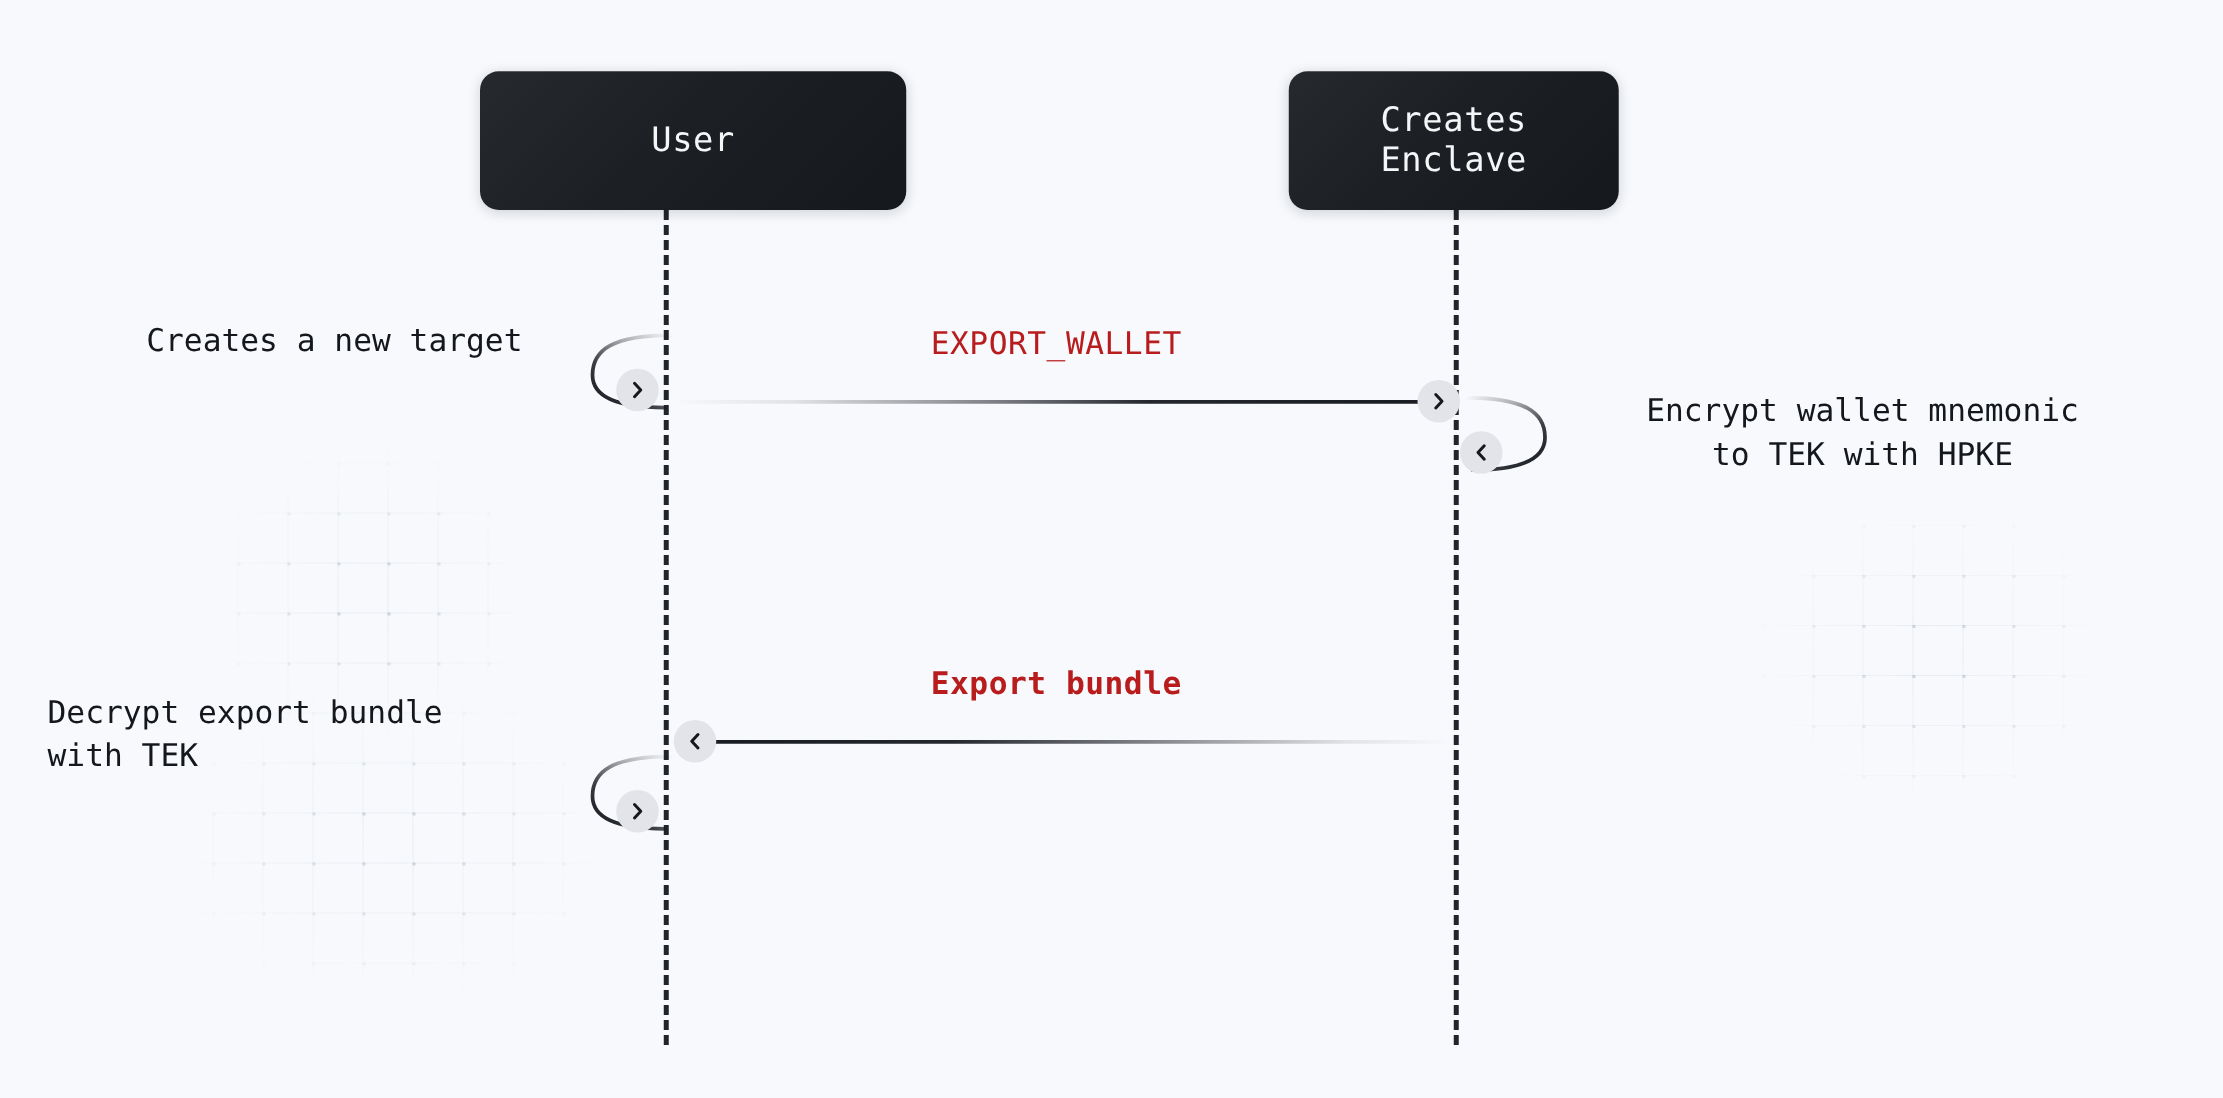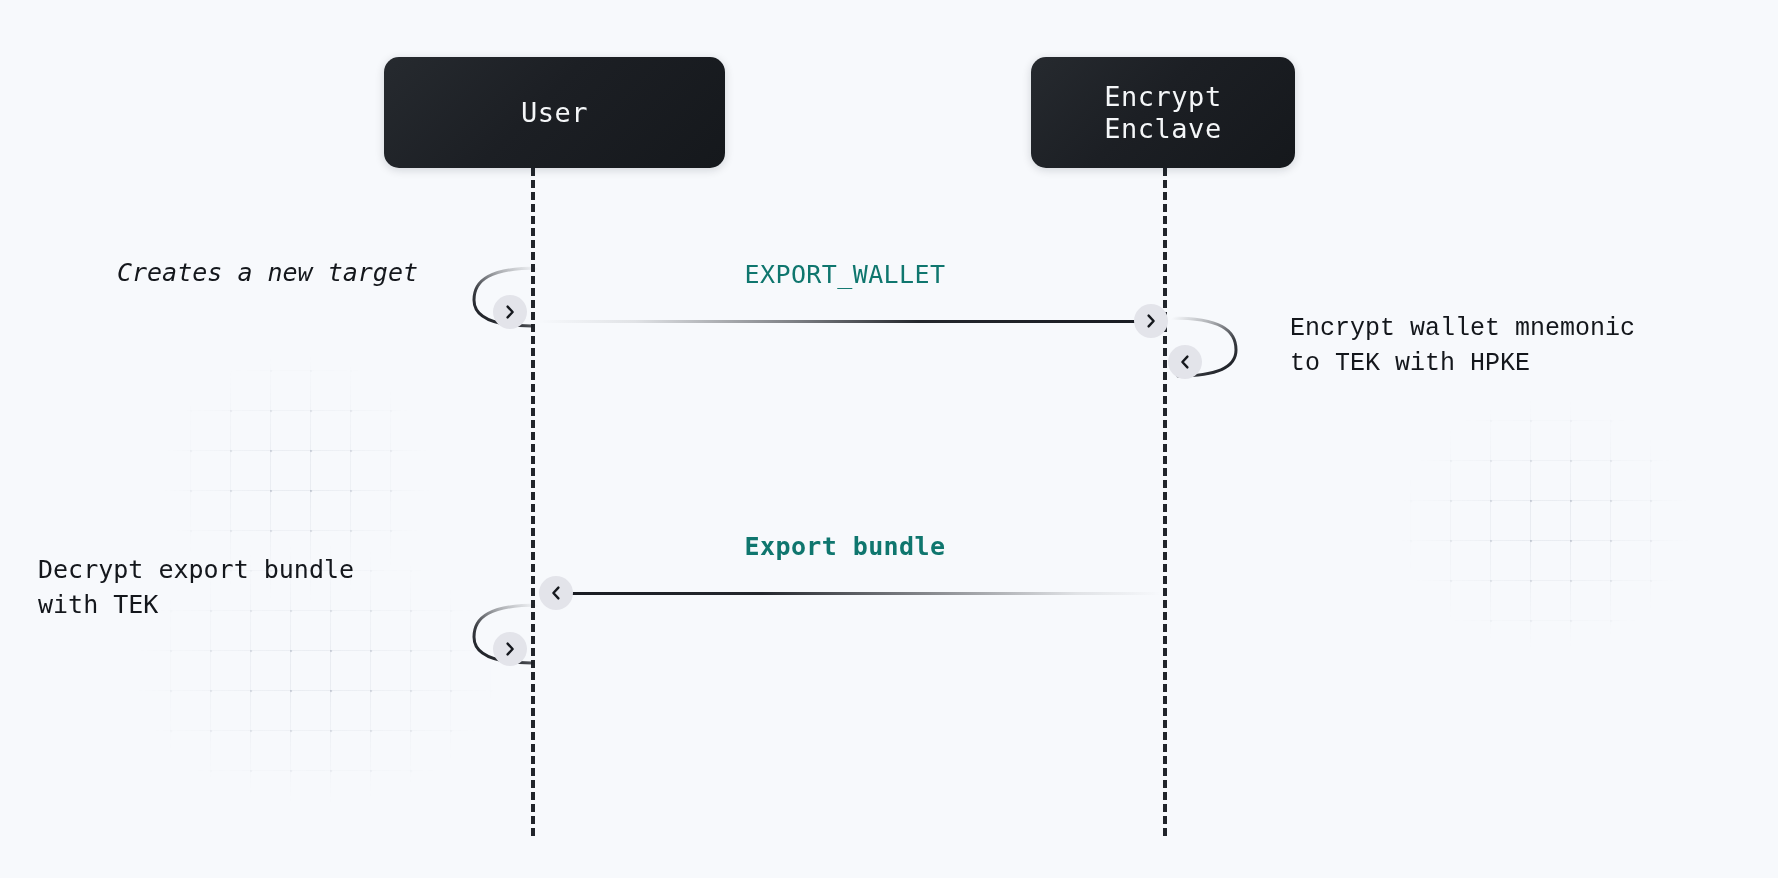--- a/index.html
+++ b/index.html
@@ -78,51 +78,51 @@
 
   
   .loop{position:absolute;}
   #loop-user-1{left:460px;top:256px;}
   #loop-enclave-1{left:1160px;top:306px;}
   #loop-user-2{left:460px;top:593px;}
 
   
   .msg-label{
     position:absolute;text-align:center;
-    color:#0f766e;font-size:25px;letter-spacing:.4px;white-space:nowrap;
+    color:#b91c1c;font-size:25px;letter-spacing:.4px;white-space:nowrap;
   }
   #label-msg1{left:545px;top:260px;width:600px;}
   #label-msg2{left:545px;top:532px;width:600px;font-weight:bold;}
 
   .note{
     position:absolute;color:#14171c;font-size:25px;line-height:1.38;
   }
-  #note-left-1{left:48px;top:256px;width:370px;text-align:right;font-style:italic;}
-  #note-right-1{left:1290px;top:312px;width:400px;text-align:left;font-family:Liberation Mono, monospace;}
+  #note-left-1{left:48px;top:256px;width:370px;text-align:right;}
+  #note-right-1{left:1290px;top:312px;width:400px;text-align:center;}
   #note-left-2{left:38px;top:553px;width:385px;}
 </style>
 </head>
 <body>
 
 <div id="stage">
 
   <div class="grid-blob blob-a"></div>
   <div class="grid-blob blob-b"></div>
   <div class="grid-blob blob-c"></div>
 
   <div class="lifeline" id="lifeline-user"></div>
   <div class="lifeline" id="lifeline-enclave"></div>
 
   <div class="actor" id="actor-user">
     <span>User</span>
   </div>
 
   <div class="actor" id="actor-enclave">
     <span>
-      <span>Encrypt</span><br>
+      <span>Creates</span><br>
       <span>Enclave</span>
     </span>
   </div>
 
   <div class="msg-label" id="label-msg1">EXPORT_WALLET</div>
   <div class="msg-line" id="msg1-line"></div>
   <div class="badge" id="badge-msg1">
     <svg width="16" height="16" viewBox="0 0 16 16" aria-hidden="true">
       <path d="M5.6 2.6 L10.6 8 L5.6 13.4" fill="none" stroke="#15181d" stroke-width="2.4" stroke-linecap="round" stroke-linejoin="round"></path>
     </svg>

